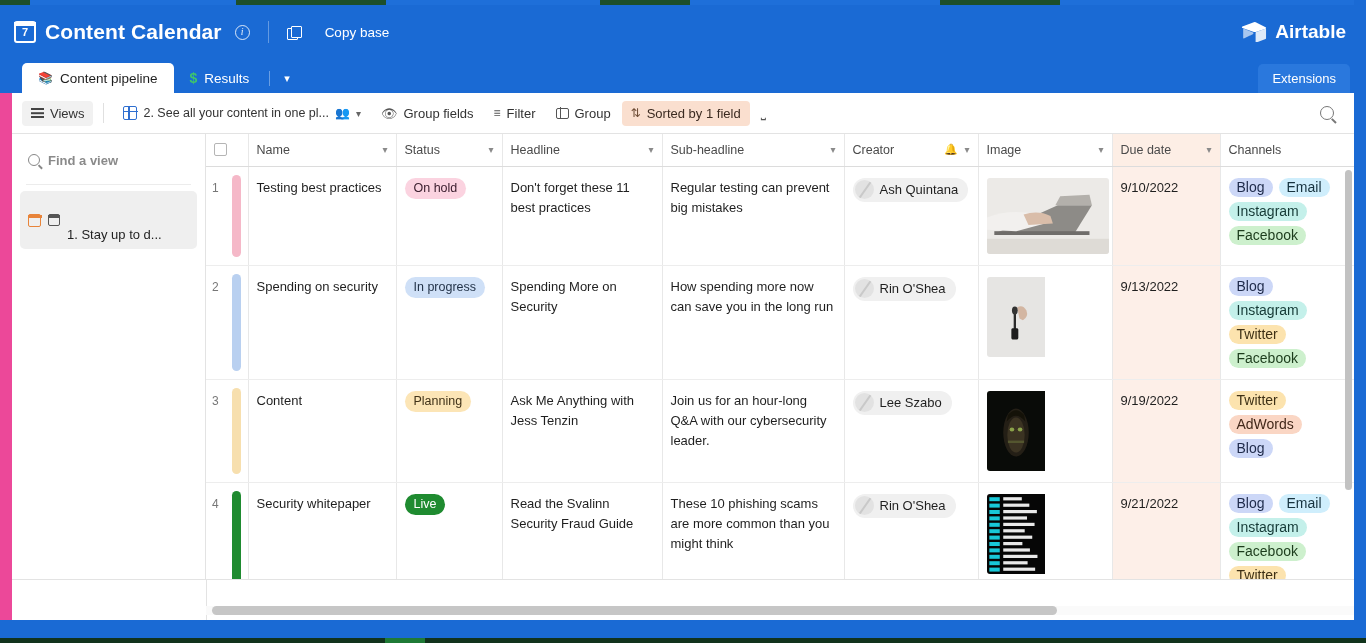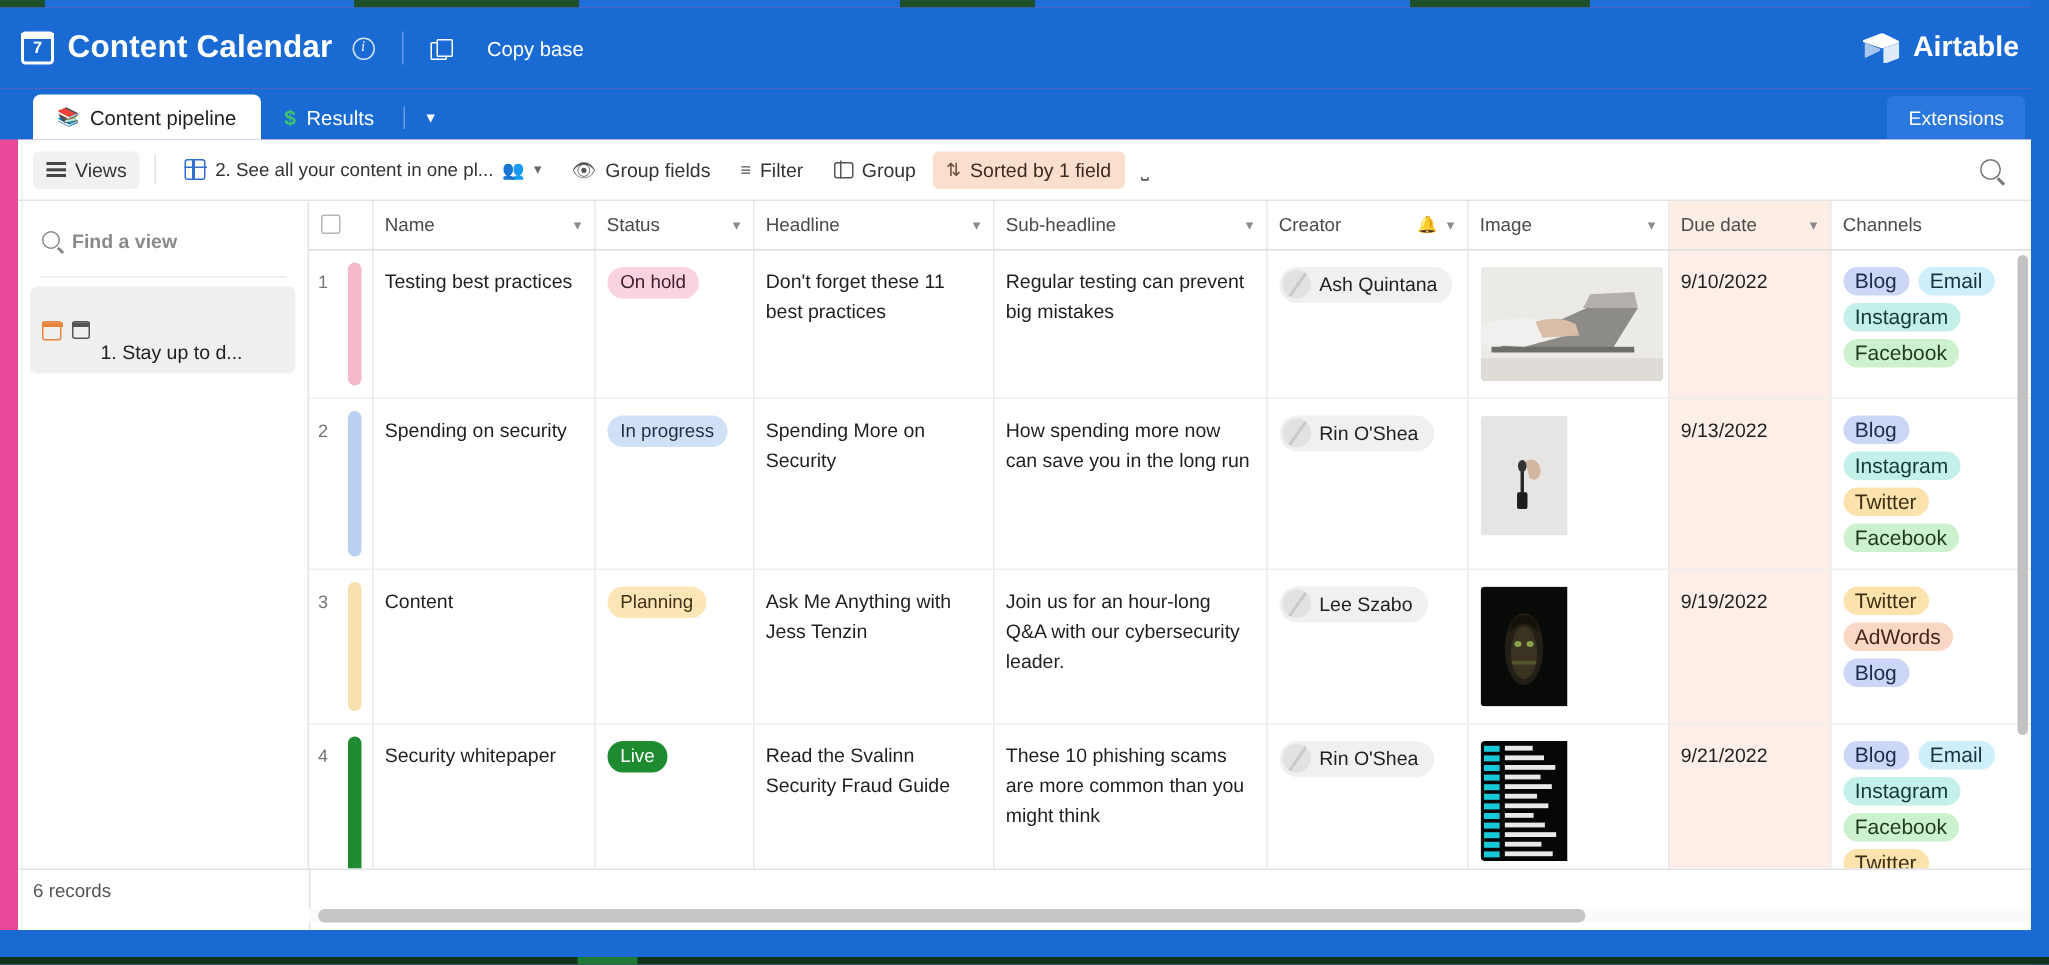--- a/index.html
+++ b/index.html
@@ -613,21 +613,20 @@
                     <span class="chip" style="background:#ccd7f7;color:#1e2a4a">Blog</span>
                   </div>
                 </td>
               </tr>
             </tbody>
         </table>
       </div>
     </div>
 
     <div class="footer">
-      <div class="rec-count">6 records</div>
       <div class="footer-vline"></div>
       <div class="hscroll-track"></div>
       <div class="hscroll-thumb"></div>
     </div>
   </div>
 
   <div class="right-blue"></div>
   <div class="bottom-blue"></div>
   <div class="bottom-dark">
     <div class="seg" style="left:0;width:1366px;background:#11331c;"></div>

